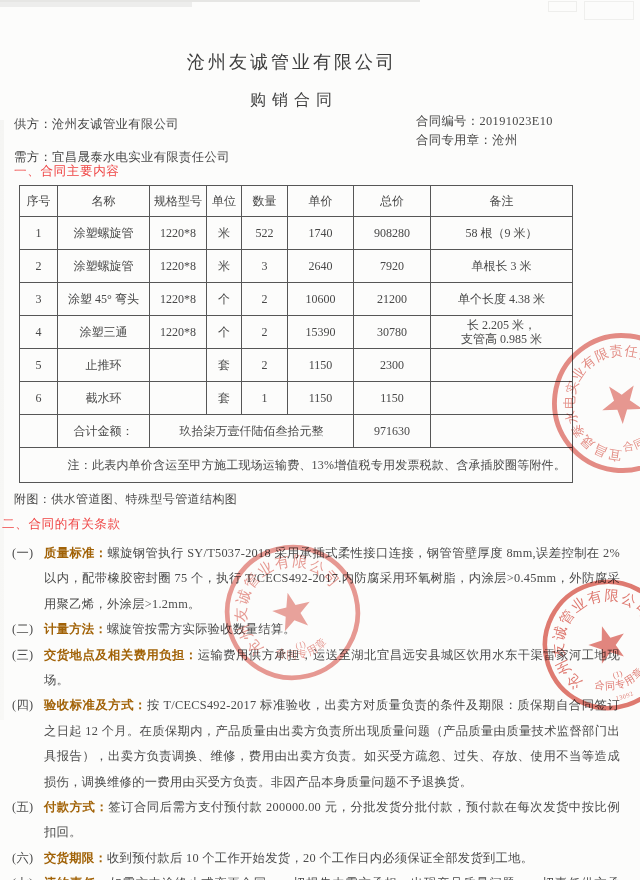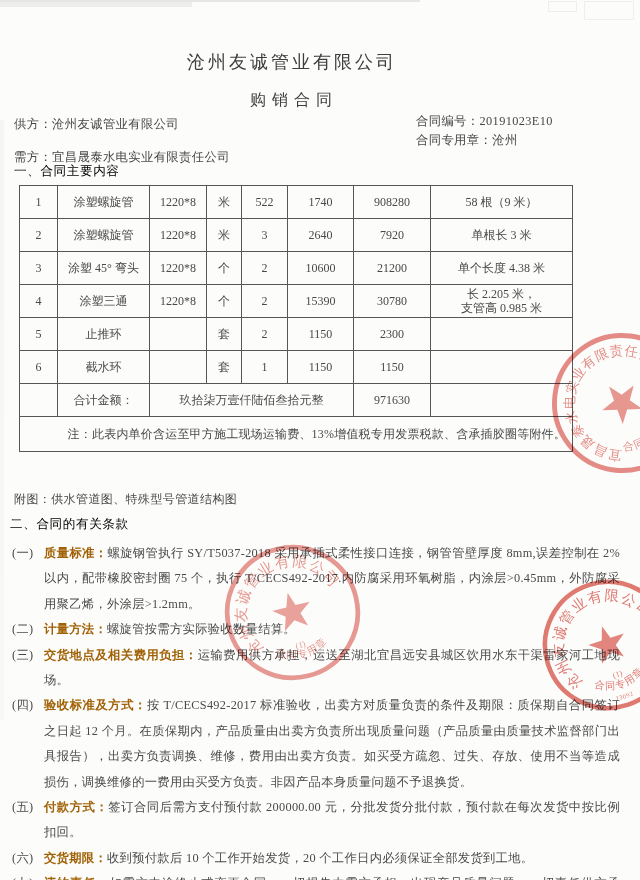--- a/index.html
+++ b/index.html
@@ -20,24 +20,24 @@
     font-size:18px;letter-spacing:3px;color:#3e3e3e;transform:translateX(-28px);}
   .subtitle{position:absolute;top:90px;left:0;width:640px;text-align:center;
     font-size:16px;letter-spacing:6px;color:#3e3e3e;transform:translateX(-26px);}
 
   .meta-line{position:absolute;font-size:12.3px;letter-spacing:.4px;white-space:nowrap;text-align:right;}
   .supply{left:14px;top:116px;}
   .demand{left:14px;top:149px;}
   .meta-right{position:absolute;left:404px;top:112px;font-size:12.3px;line-height:19px;letter-spacing:.4px;margin-left:12px;}
   .meta-right div{white-space:nowrap;}
 
-  .sec-heading{position:absolute;font-size:12.6px;letter-spacing:.6px;color:#000000;}
+  .sec-heading{position:absolute;font-size:12.6px;letter-spacing:.6px;color:#ef4444;}
   .sec1{left:14px;top:163px;}
   .attach{position:absolute;left:14px;top:491px;font-size:12px;letter-spacing:.4px;}
-  .sec2{left:10px;top:516px;}
+  .sec2{left:2px;top:516px;}
 
   table.goods{position:absolute;left:19px;top:185px;width:553px;border-collapse:collapse;
     font-size:12px;color:#484848;table-layout:fixed;}
   table.goods th,table.goods td{border:1px solid #565656;text-align:center;
     font-weight:normal;padding:0 2px;overflow:hidden;}
   table.goods tr.hdr{height:31px;}
   table.goods tr.row{height:33px;}
   table.goods tr.trow{height:33px;}
   table.goods td.remark{white-space:pre-line;line-height:14px;}
   table.goods tr.noterow td{height:30px;text-align:right;padding:2px 6px;letter-spacing:.2px;}
@@ -87,20 +87,30 @@
       <col style="width:38px">
         <col style="width:92px">
         <col style="width:57px">
         <col style="width:35px">
       <col style="width:46px">
         <col style="width:66px">
         <col style="width:77px">
         <col style="width:142px">
     </colgroup>
     <tbody>
+        <tr class="hdr">
+      <th>序号</th>
+      <th>名称</th>
+      <th>规格型号</th>
+      <th>单位</th>
+      <th>数量</th>
+      <th>单价</th>
+      <th>总价</th>
+      <th>备注</th>
+    </tr>
     <tr class="row">
       <td>1</td>
       <td>涂塑螺旋管</td>
       <td>1220*8</td>
       <td>米</td>
       <td>522</td>
       <td>1740</td>
       <td>908280</td>
       <td class="remark">58 根（9 米）</td>
     </tr>

